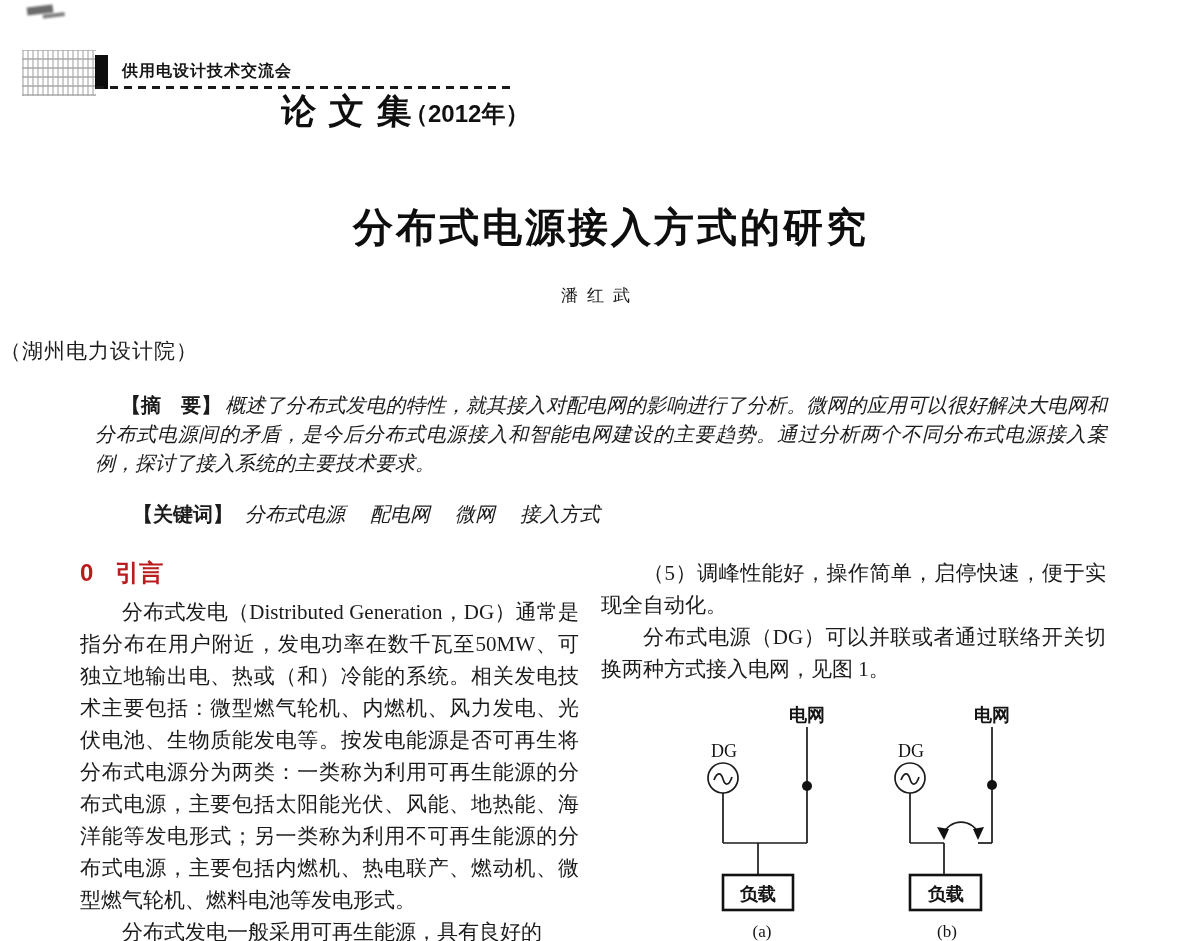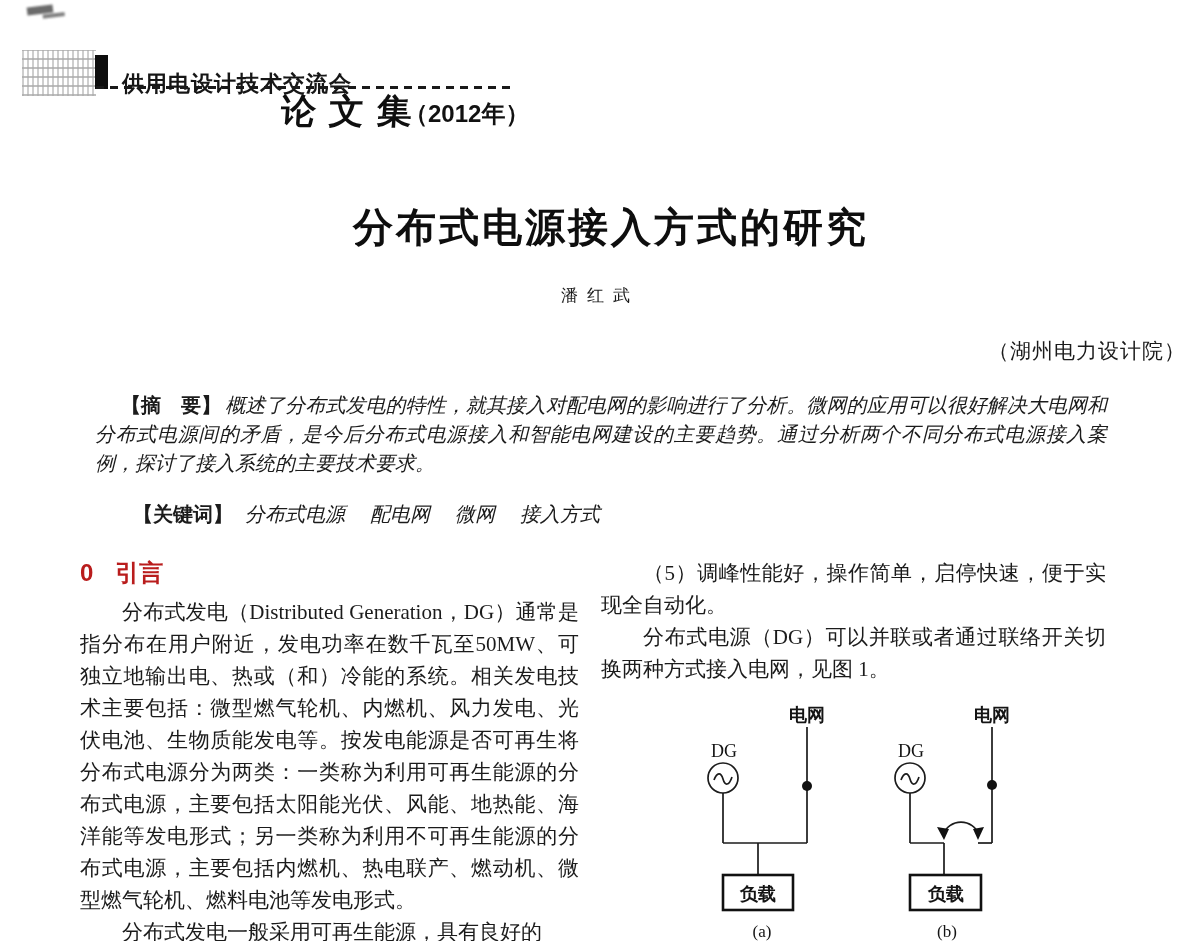--- a/index.html
+++ b/index.html
@@ -10,34 +10,34 @@
   }
   
   .speck{position:absolute;left:27px;top:6px;width:26px;height:8px;background:#3a3a3a;
     opacity:.75;filter:blur(1.1px);transform:rotate(-7deg);
     box-shadow:13px 7px 0 -2px #555;}
   .scan-noise{position:absolute;left:22px;top:50px;width:74px;height:46px;opacity:.38;filter:blur(.4px);
     background:
       repeating-linear-gradient(0deg, rgba(30,30,30,.75) 0 2px, transparent 2px 9px),
       repeating-linear-gradient(90deg, rgba(40,40,40,.6) 0 2px, transparent 2px 5px);}
   .header-bar{position:absolute;left:95px;top:55px;width:13px;height:34px;background:#0d0d0d;}
-  .conf-title{position:absolute;left:122px;top:69px;font-family:"Liberation Sans","DejaVu Sans",sans-serif;
-    font-weight:bold;font-size:22px;letter-spacing:1px;color:#161616;}
+  .conf-title{position:absolute;left:122px;top:61px;font-family:"Liberation Sans","DejaVu Sans",sans-serif;
+    font-weight:bold;font-size:16px;letter-spacing:1px;color:#161616;}
   .dashed-rule{position:absolute;left:96px;top:86px;width:414px;height:3px;
     background:repeating-linear-gradient(90deg,#191919 0 8px, transparent 8px 14px);}
   .proc-title{position:absolute;left:281px;top:88px;font-size:35px;font-weight:900;
     letter-spacing:13px;transform:skewX(-4deg);color:#0f0f0f;}
   .proc-year{position:absolute;left:404px;top:98px;font-family:"Liberation Sans","DejaVu Sans",sans-serif;
     font-weight:bold;font-size:24px;color:#111;text-align:center;}
   
   .paper-title{position:absolute;left:0;top:200px;width:1222px;margin:0;text-align:center;
     font-size:40px;font-weight:bold;letter-spacing:3px;color:#0e0e0e;}
   .author{position:absolute;left:5px;top:284px;width:1190px;text-align:center;
     font-size:17px;letter-spacing:9px;}
-  .affiliation{position:absolute;left:0;top:337px;width:1186px;text-align:right;
+  .affiliation{position:absolute;left:0;top:337px;width:1186px;text-align:left;
     font-size:21px;letter-spacing:1px;}
   .abstract{position:absolute;left:95px;top:391px;width:1012px;margin:0;
     font-size:20px;line-height:29px;text-align:justify;text-indent:26px;font-style:italic;}
   .abstract .blk-label{font-style:normal;font-weight:bold;font-size:20px;
     font-family:"Liberation Sans","DejaVu Sans",sans-serif;margin-right:4px;}
   .keywords{position:absolute;left:133px;top:501px;margin:0;font-size:20px;font-style:italic;}
   .keywords .blk-label{font-style:normal;font-weight:bold;
     font-family:"Liberation Sans","DejaVu Sans",sans-serif;margin-right:12px;}
   
   .col{position:absolute;top:557px;height:384px;overflow:hidden;

